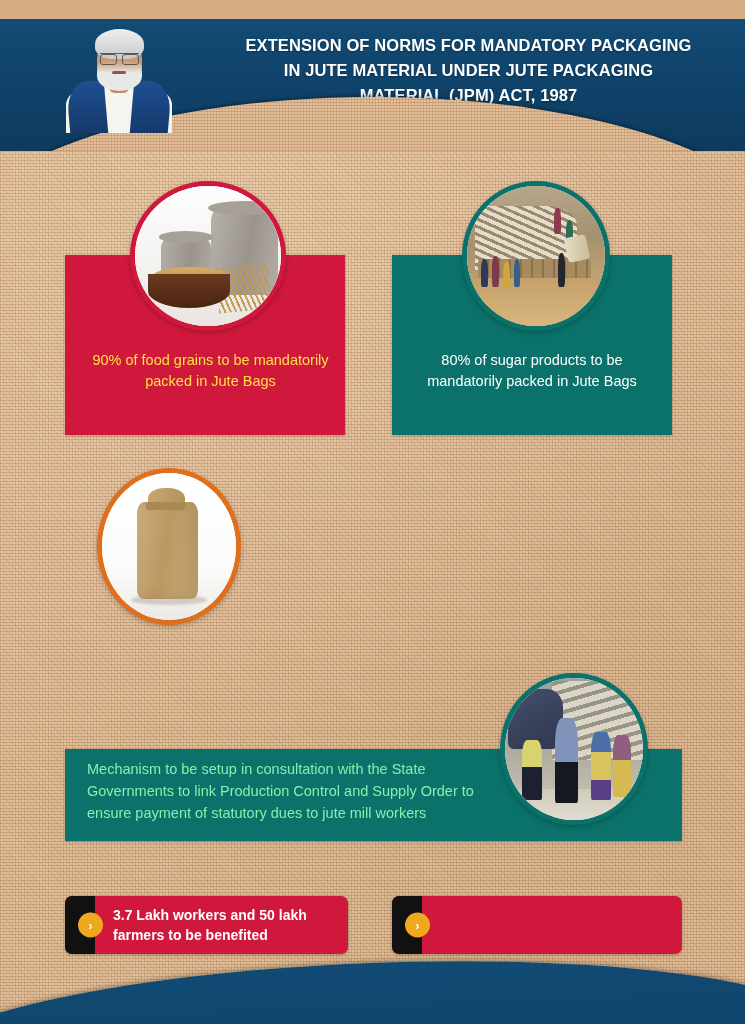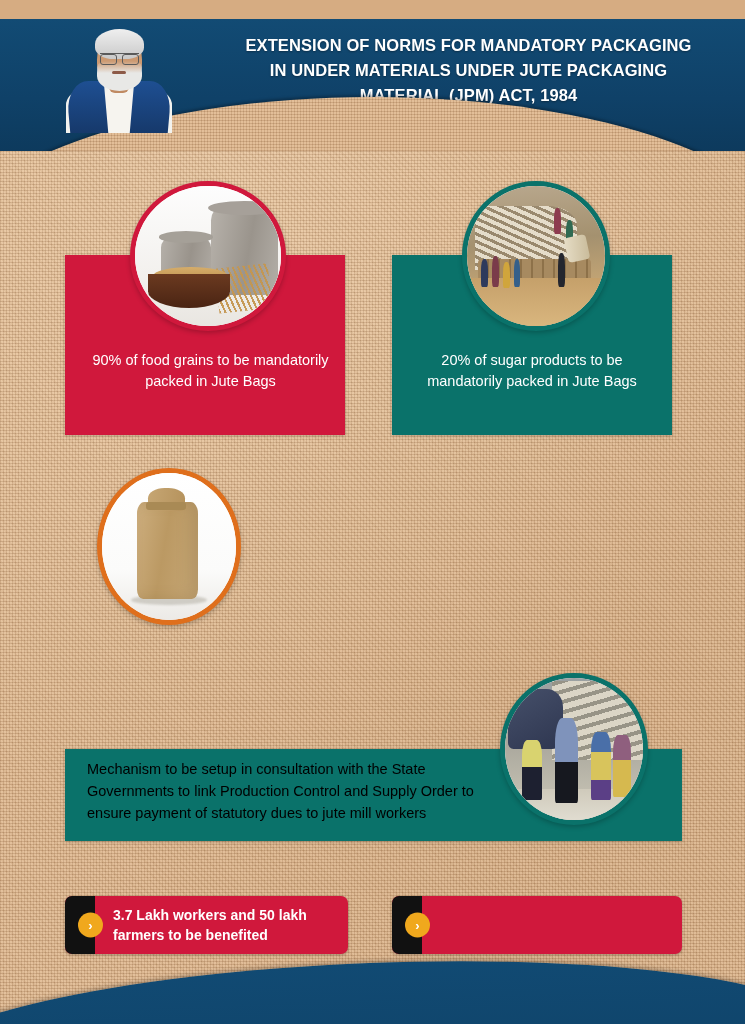--- a/index.html
+++ b/index.html
@@ -143,21 +143,21 @@
   .card-red {
     position:absolute;
     left:65px; top:236px; width:280px; height:180px;
     background:#d0183c;
     z-index:2;
     box-shadow:0 1px 3px rgba(0,0,0,0.18);
   }
   .card-red .copy {
     position:absolute; left:21px; right:10px; top:95px;
     text-align:center;
-    font-size:14.5px; line-height:21px; color:#ffffff;
+    font-size:14.5px; line-height:21px; color:#fde047;
   }
   .card-teal {
     position:absolute;
     left:392px; top:236px; width:280px; height:180px;
     background:#0a726a;
     z-index:2;
     box-shadow:0 1px 3px rgba(0,0,0,0.18);
   }
   .card-teal .copy {
     position:absolute; left:10px; right:10px; top:95px;
@@ -343,21 +343,21 @@
   
   .band-teal {
     position:absolute;
     left:65px; top:730px; width:617px; height:92px;
     background:#0a726a;
     z-index:2;
     box-shadow:0 1px 3px rgba(0,0,0,0.18);
   }
   .band-teal .copy {
     position:absolute; left:22px; right:190px; top:9px;
-    font-size:14.5px; line-height:22px; color:#000000;
+    font-size:14.5px; line-height:22px; color:#86efac;
   }
 
   
   .bullet {
     position:absolute; top:877px; height:58px;
     background:#d0183c;
     border-radius:7px;
     overflow:hidden;
     z-index:3;
     box-shadow:0 1px 3px rgba(0,0,0,0.25);
@@ -415,43 +415,43 @@
       <div class="p-neck"></div>
       <div class="p-head"></div>
       <div class="p-hair"></div>
       <div class="p-beard"></div>
       <div class="p-glasses"></div>
       <div class="p-mouth"></div>
     </div>
 
     <div class="header-title">
       <span class="ln">EXTENSION OF NORMS FOR MANDATORY PACKAGING</span>
-      <span class="ln">IN UNDER MATERIALS UNDER JUTE PACKAGING</span>
-      <span class="ln">MATERIAL (JPM) ACT, 1984</span>
+      <span class="ln">IN JUTE MATERIAL UNDER JUTE PACKAGING</span>
+      <span class="ln">MATERIAL (JPM) ACT, 1987</span>
     </div>
 
     <div class="header-curve"></div>
   </div>
 
   <div class="card-red">
     <div class="copy card-text">90% of food grains to be mandatorily packed in Jute Bags</div>
   </div>
 
   <div class="bubble red-ring" id="bubble-grains">
     <div class="ph ph-grains">
       <div class="gs-big"></div>
       <div class="gs-small"></div>
       <div class="gs-wheat"></div>
       <div class="gs-grain"></div>
       <div class="gs-bowl"></div>
     </div>
   </div>
 
   <div class="card-teal">
-    <div class="copy card-text">20% of sugar products to be mandatorily packed in Jute Bags</div>
+    <div class="copy card-text">80% of sugar products to be mandatorily packed in Jute Bags</div>
   </div>
 
   <div class="bubble teal-ring" id="bubble-sugar">
     <div class="ph ph-sugar">
       <div class="sg-pile"></div>
       <div class="sg-row"></div>
       <div class="sg-ground"></div>
       <div class="fig sg-f1"></div>
       <div class="fig sg-f2"></div>
       <div class="fig sg-f3"></div>

